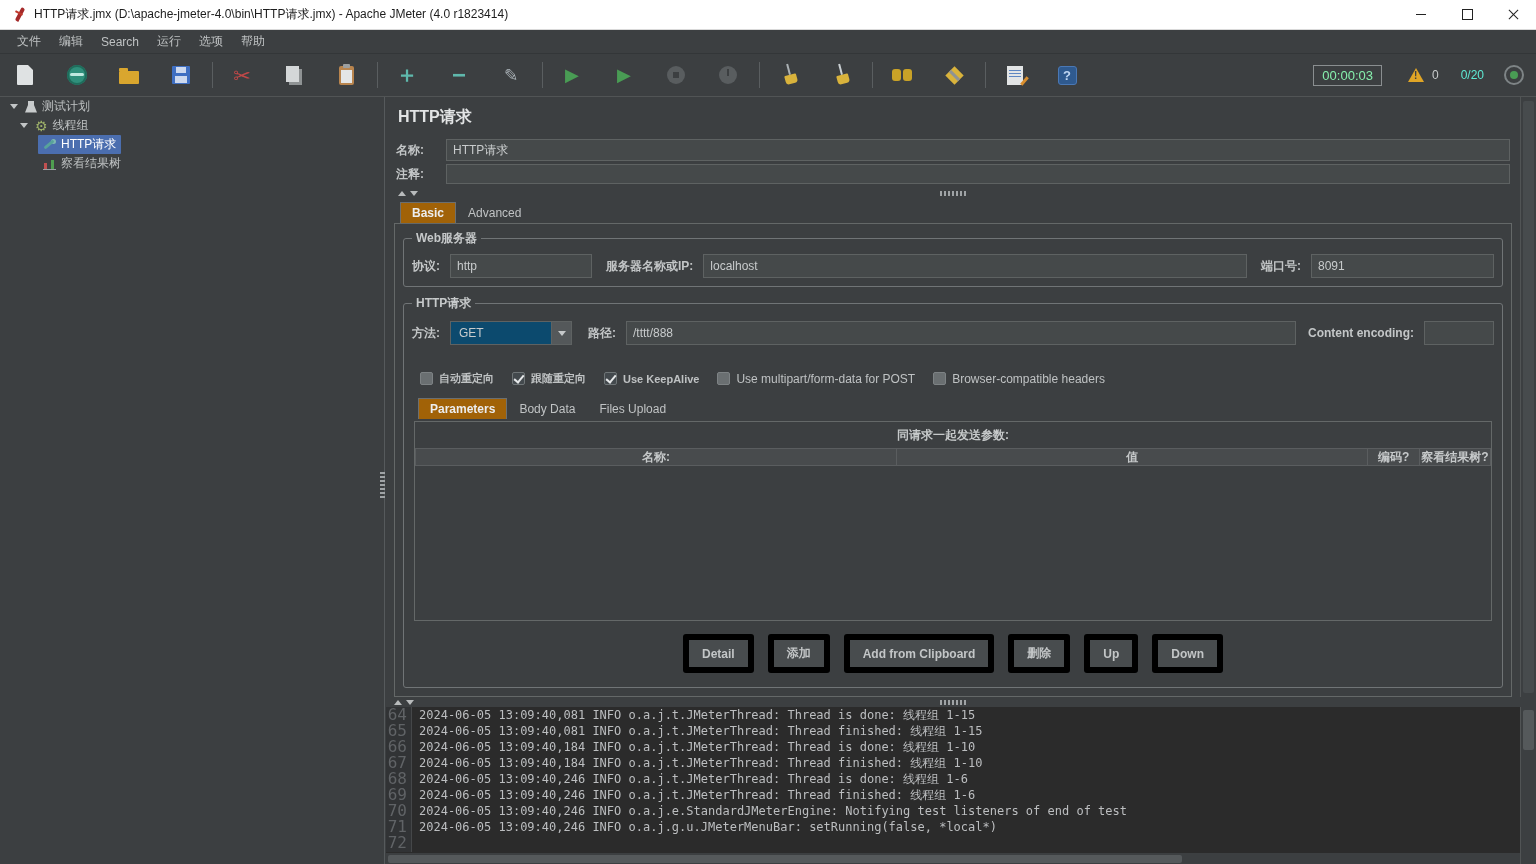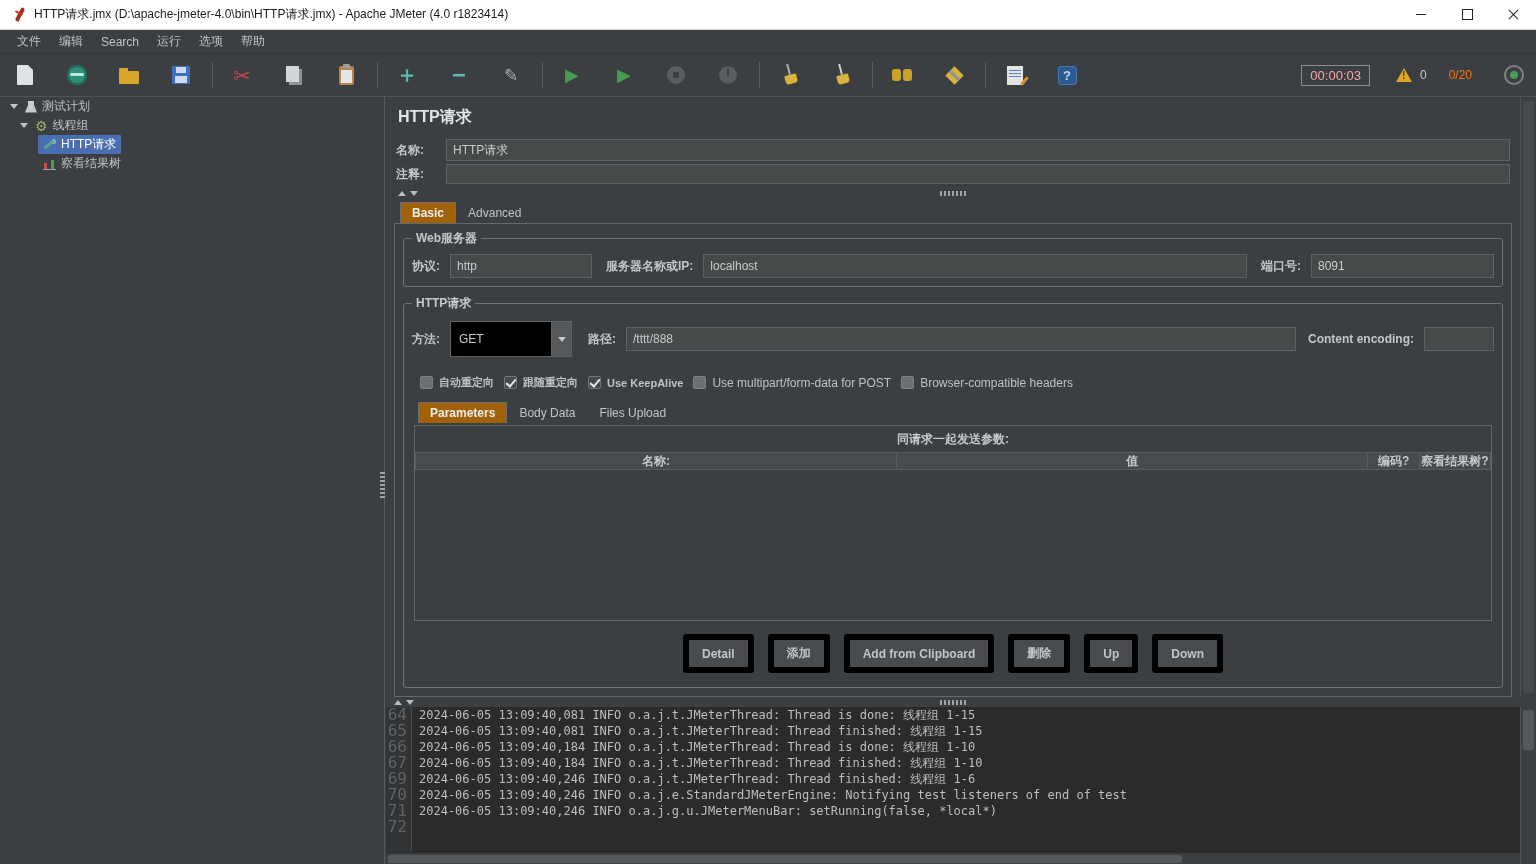--- a/index.html
+++ b/index.html
@@ -59,25 +59,25 @@
   .ic-search::before,.ic-search::after{content:"";position:absolute;top:0;width:9px;height:12px;border-radius:3px;background:#C9A227}
   .ic-search::before{left:0}
   .ic-search::after{right:0}
   .ic-searchx{width:13px;height:13px;background:#D9B33C;transform:rotate(45deg);position:relative}
   .ic-searchx::after{content:"";position:absolute;left:0;right:0;top:5px;height:3px;background:#8F9394}
   .ic-fn{width:16px;height:19px;background:#E2E4E5;position:relative}
   .ic-fn::before{content:"";position:absolute;left:2px;right:2px;top:4px;height:9px;background:repeating-linear-gradient(#5E86C2 0 1px,transparent 1px 3px)}
   .ic-fn::after{content:"";position:absolute;right:-3px;bottom:-1px;width:3px;height:10px;background:#D98E2E;transform:rotate(40deg)}
   .ic-help{width:19px;height:19px;border-radius:3px;background:#2F5A8F;border:1px solid #4A78B5;display:flex;align-items:center;justify-content:center;color:#BFD6F2;font-weight:bold;font-size:13px}
   .tb-right{margin-left:auto;display:flex;align-items:center}
-  .timer-box{border:1px solid #8A8E90;padding:2px 8px;color:#fca5a5;font-size:13px;margin-right:26px}
+  .timer-box{border:1px solid #8A8E90;padding:2px 8px;color:#86efac;font-size:13px;margin-right:26px}
   .warn-tri{width:0;height:0;border-left:8px solid transparent;border-right:8px solid transparent;border-bottom:14px solid #E0A526;position:relative;margin-right:8px}
   .warn-tri span{position:absolute;left:-2px;top:2px;font-size:10px;font-weight:bold;color:#3C3F41}
   .err-count{color:#C8CBCC;margin-right:22px}
-  .thread-count{color:#f97316;margin-right:32px}
+  .thread-count{color:#5eead4;margin-right:20px}
   .ic-target{width:20px;height:20px;border-radius:50%;border:2px solid #7E8486;position:relative}
   .ic-target::after{content:"";position:absolute;left:4px;top:4px;width:8px;height:8px;border-radius:50%;background:#499C54}
 
   
   #tree{position:absolute;left:0;top:97px;width:385px;bottom:0;background:#3C3F41;border-right:1px solid #565A5C}
   .trow{height:19px;display:flex;align-items:center;color:#BFC2C3}
   .expander{width:12px;display:flex;justify-content:center;flex:none}
   .tri-down{width:0;height:0;border-left:4px solid transparent;border-right:4px solid transparent;border-top:5px solid #C2C5C6}
   .sel-wrap{display:flex;align-items:center;gap:5px;padding:1px 5px;border-radius:1px;white-space:nowrap}
   .trow.selected .sel-wrap{background:#4B6EAF;color:#FFFFFF}
@@ -103,25 +103,25 @@
   .tri-up-s{width:0;height:0;border-left:4px solid transparent;border-right:4px solid transparent;border-bottom:5px solid #B8BBBC}
   .tri-down-s{width:0;height:0;border-left:4px solid transparent;border-right:4px solid transparent;border-top:5px solid #B8BBBC}
   .hgrip{position:absolute;left:50%;transform:translateX(-50%);width:26px;height:5px;background:repeating-linear-gradient(90deg,#9FA3A5 0 2px,transparent 2px 4px)}
   .tabs{display:flex;margin:2px 0 0 6px}
   .tab{padding:3px 11px;color:#C0C3C4;border:1px solid transparent;border-bottom:none;cursor:default}
   .tab.active{background:#a16207;border-color:#6B6F71;color:#ECEDEE;font-weight:bold}
   .tabpanel{flex:1;border:1px solid #646868;padding:4px 6px 8px;display:flex;flex-direction:column;min-height:0}
   fieldset{border:1px solid #707476;border-radius:3px;padding:5px 8px 8px;margin:2px 2px 6px}
   legend{padding:0 4px;font-size:12px;color:#C6C9CA;font-weight:bold}
   fieldset.fill{flex:1;display:flex;flex-direction:column;min-height:0;margin-bottom:0}
-  .sel{width:122px;height:36px;background:#000000;border:1px solid #5E6262;display:flex;align-items:center}
+  .sel{width:122px;height:24px;background:#0c4a6e;border:1px solid #5E6262;display:flex;align-items:center}
   .sel .val{flex:1;padding:0 8px;color:#C8CBCC}
   .sel .dd{width:20px;height:100%;background:#54585A;border-left:1px solid #5E6262;display:flex;align-items:center;justify-content:center}
   .dd-tri{width:0;height:0;border-left:4px solid transparent;border-right:4px solid transparent;border-top:5px solid #C6C9CA}
-  .cb-row{display:flex;align-items:center;margin:10px 0 2px 8px;gap:10px}
+  .cb-row{display:flex;align-items:center;margin:10px 0 2px 8px;gap:18px}
   .cb-item{display:flex;align-items:center;gap:6px}
   .cb{width:13px;height:13px;border-radius:2px;flex:none;position:relative}
   .cb.unchecked{background:#6A6F71;border:1px solid #7D8284}
   .cb.checked{background:#43494D;border:1px solid #6F7577}
   .cb.checked::after{content:"";position:absolute;left:3px;top:0;width:4px;height:8px;border:solid #E6E8E9;border-width:0 2px 2px 0;transform:rotate(40deg)}
   .cb-label{color:#BFC2C3;font-size:11px;font-weight:bold}
   .ptable-wrap{border:1px solid #646868;margin:2px 2px 0;flex:1;display:flex;flex-direction:column;min-height:0;background:#3C3F41}
   .ptable-title{text-align:center;font-weight:bold;color:#C6C9CA;padding:5px 0 4px}
   .ptable-header{display:flex;height:18px;flex:none}
   .th{background:#484B4D;border:1px solid #5A5D5F;border-left:none;display:flex;align-items:center;justify-content:center;font-weight:bold;color:#C6C9CA;overflow:hidden;white-space:nowrap}
@@ -319,21 +319,21 @@
         <span class="flabel" style="margin-left:14px">服务器名称或IP:</span>
         <input class="tin grow" style="height: 24px;" value="localhost">
         <span class="flabel" style="margin-left:14px">端口号:</span>
         <input class="tin" style="width: 183px; height: 24px;" value="8091">
       </div>
     </fieldset>
 
     <fieldset class="fill">
       <legend>HTTP请求</legend>
 
-      <div class="frow" style="margin:4px 0 8px">
+      <div class="frow" style="margin:4px 0 16px">
         <span class="flabel">方法:</span>
         <div class="sel">
           <span class="val">GET</span>
           <div class="dd">
               <div class="dd-tri"></div>
             </div>
         </div>
         <span class="flabel" style="margin-left:16px">路径:</span>
         <input class="tin grow" style="height: 24px;" value="/tttt/888">
         <span class="flabel" style="margin-left:12px;font-weight:bold">Content encoding:</span>
@@ -416,20 +416,24 @@
     </div>
   <div class="log-row">
       <div class="log-num">66</div>
       <div class="log-text">2024-06-05 13:09:40,184 INFO o.a.j.t.JMeterThread: Thread is done: 线程组 1-10</div>
     </div>
   <div class="log-row">
       <div class="log-num">67</div>
       <div class="log-text">2024-06-05 13:09:40,184 INFO o.a.j.t.JMeterThread: Thread finished: 线程组 1-10</div>
     </div>
   <div class="log-row">
+      <div class="log-num">68</div>
+      <div class="log-text">2024-06-05 13:09:40,246 INFO o.a.j.t.JMeterThread: Thread is done: 线程组 1-6</div>
+    </div>
+  <div class="log-row">
       <div class="log-num">69</div>
       <div class="log-text">2024-06-05 13:09:40,246 INFO o.a.j.t.JMeterThread: Thread finished: 线程组 1-6</div>
     </div>
   <div class="log-row">
       <div class="log-num">70</div>
       <div class="log-text">2024-06-05 13:09:40,246 INFO o.a.j.e.StandardJMeterEngine: Notifying test listeners of end of test</div>
     </div>
   <div class="log-row">
       <div class="log-num">71</div>
       <div class="log-text">2024-06-05 13:09:40,246 INFO o.a.j.g.u.JMeterMenuBar: setRunning(false, *local*)</div>

